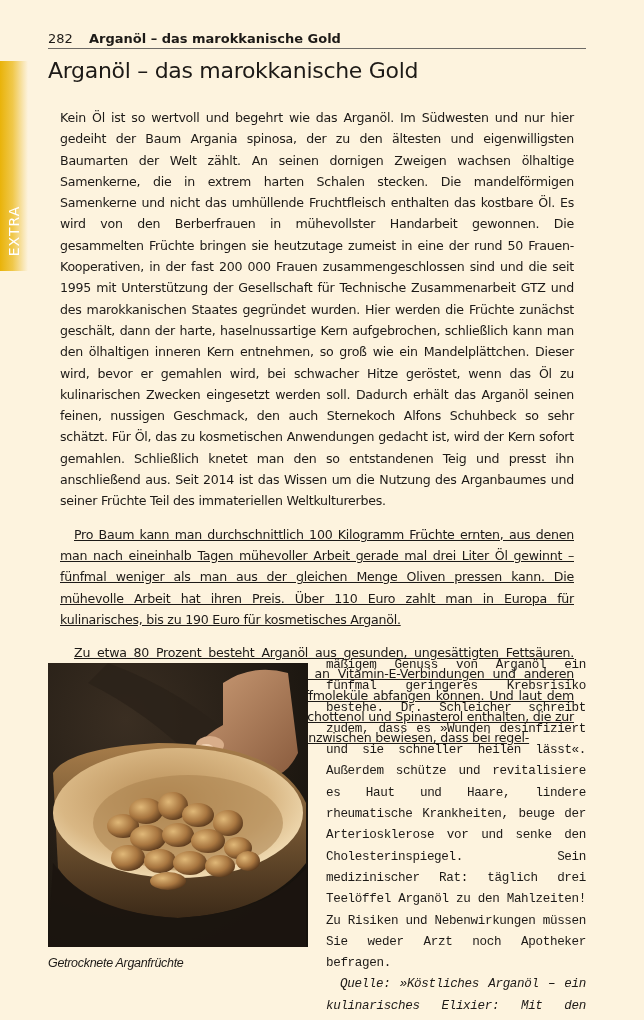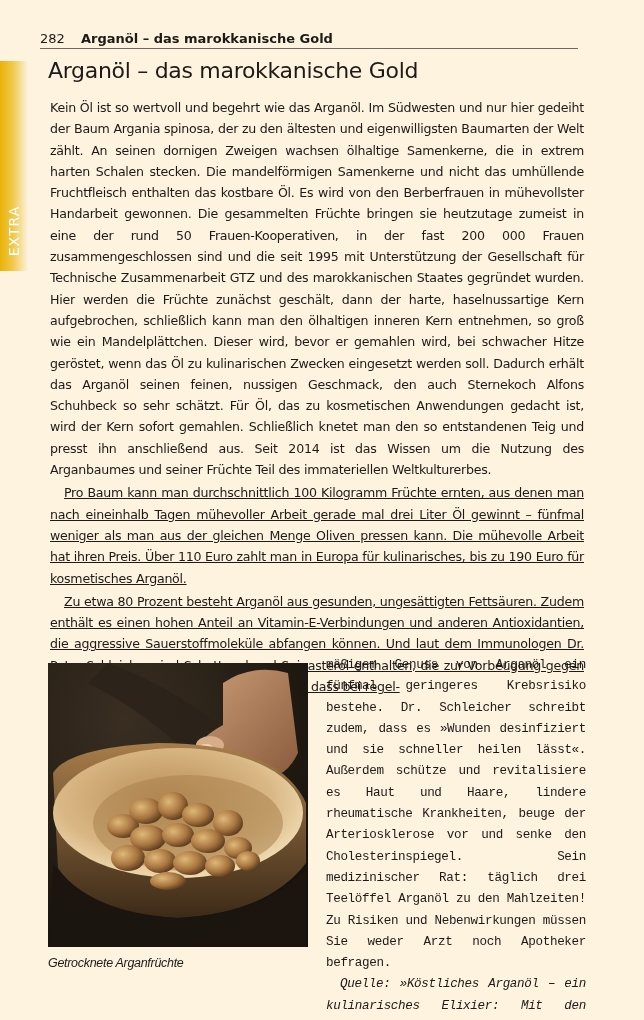--- a/index.html
+++ b/index.html
@@ -4,21 +4,21 @@
   <style>
     html, body { margin: 0; padding: 0; }
     body {
       width: 644px; height: 1020px; overflow: hidden;
       background: #fdf3de;
       font-family: "DejaVu Sans", sans-serif;
       color: #1d1a17;
       position: relative;
     }
     .running-head {
-      position: absolute; left: 40px; top: 29px; width: 538px;
+      position: absolute; left: 48px; top: 29px; width: 538px;
       height: 19px; border-bottom: 1px solid #6d6a66;
       font-size: 13px; line-height: 19px; white-space: nowrap;
     }
     .running-head .pageno { font-weight: normal; margin-right: 12px; }
     .running-head .rh-title { font-weight: bold; }
     .extra-bar {
       position: absolute; left: 0; top: 61px; width: 28px; height: 210px;
       background: linear-gradient(to right, #e9b30a 0%, #f0c84a 45%, #f9e7b8 85%, #fdf3de 100%);
     }
     .extra-label {
@@ -35,21 +35,21 @@
       font-size: 22px; font-weight: normal; line-height: 30px;
       font-family: "DejaVu Sans", sans-serif; letter-spacing: -0.3px;
       white-space: nowrap;
     }
     .body-text {
       position: absolute; left: 48px; top: 95px; width: 538px;
       font-size: 12.6px; line-height: 21.3px; text-align: justify;
       letter-spacing: -0.25px;
       font-family: "DejaVu Sans", sans-serif;
     }
-    .body-text p { margin: 2px; }
+    .body-text p { margin: 12px; }
     .body-text p.indent { text-indent: 14px; text-decoration: underline; }
     .figure {
       position: absolute; left: 48px; top: 663px; width: 260px; height: 284px;
       overflow: hidden; background: #1f1a14;
     }
     .figure svg { display: block; }
     .caption {
       position: absolute; left: 48px; top: 954px; width: 260px;
       font-family: Liberation Sans, sans-serif; font-style: italic; font-size: 12.5px;
       line-height: 18px; letter-spacing: -0.3px; white-space: nowrap;

